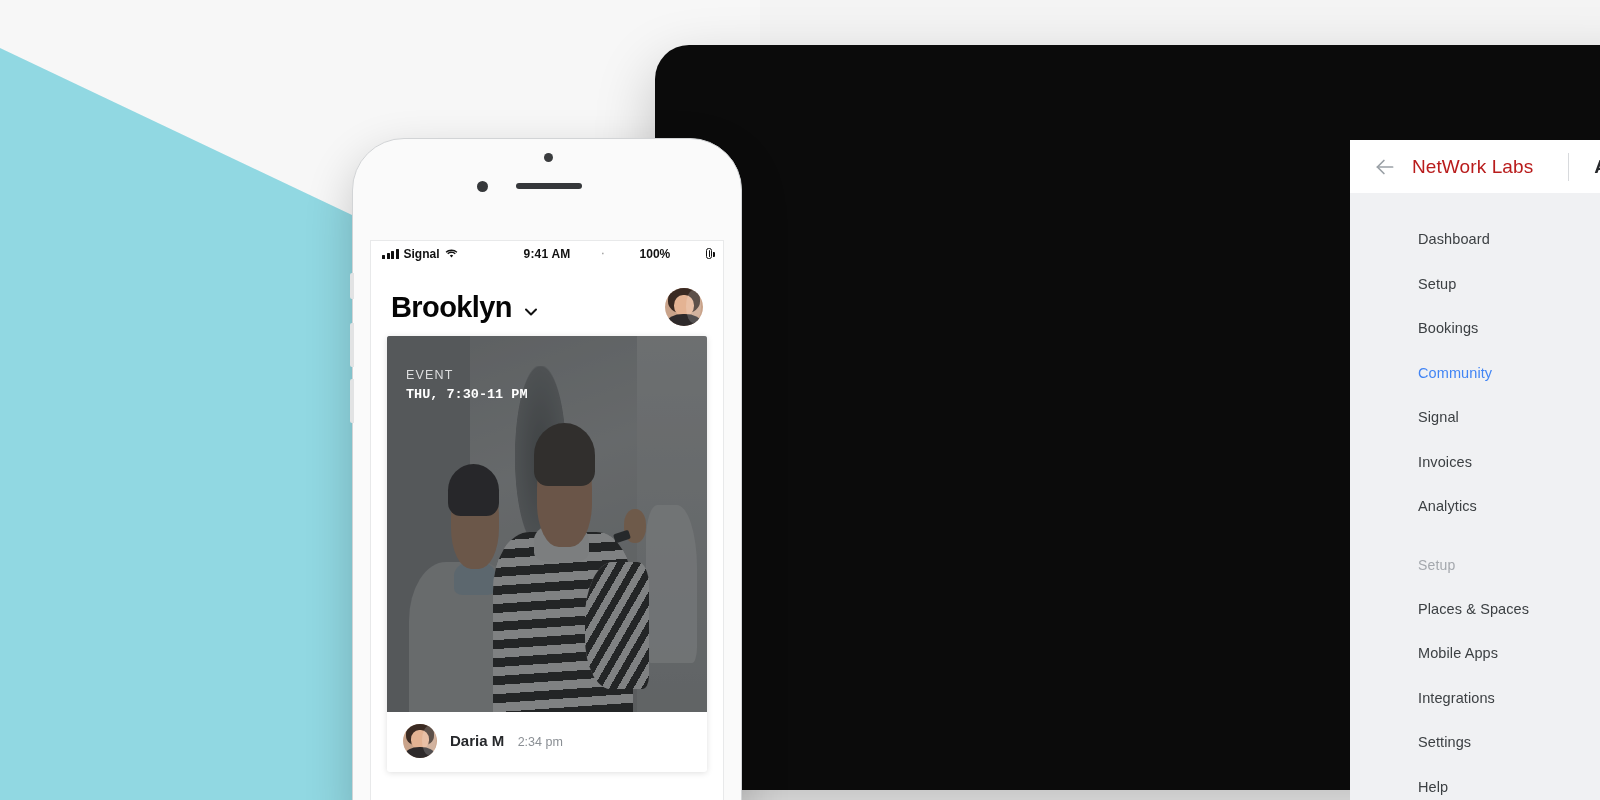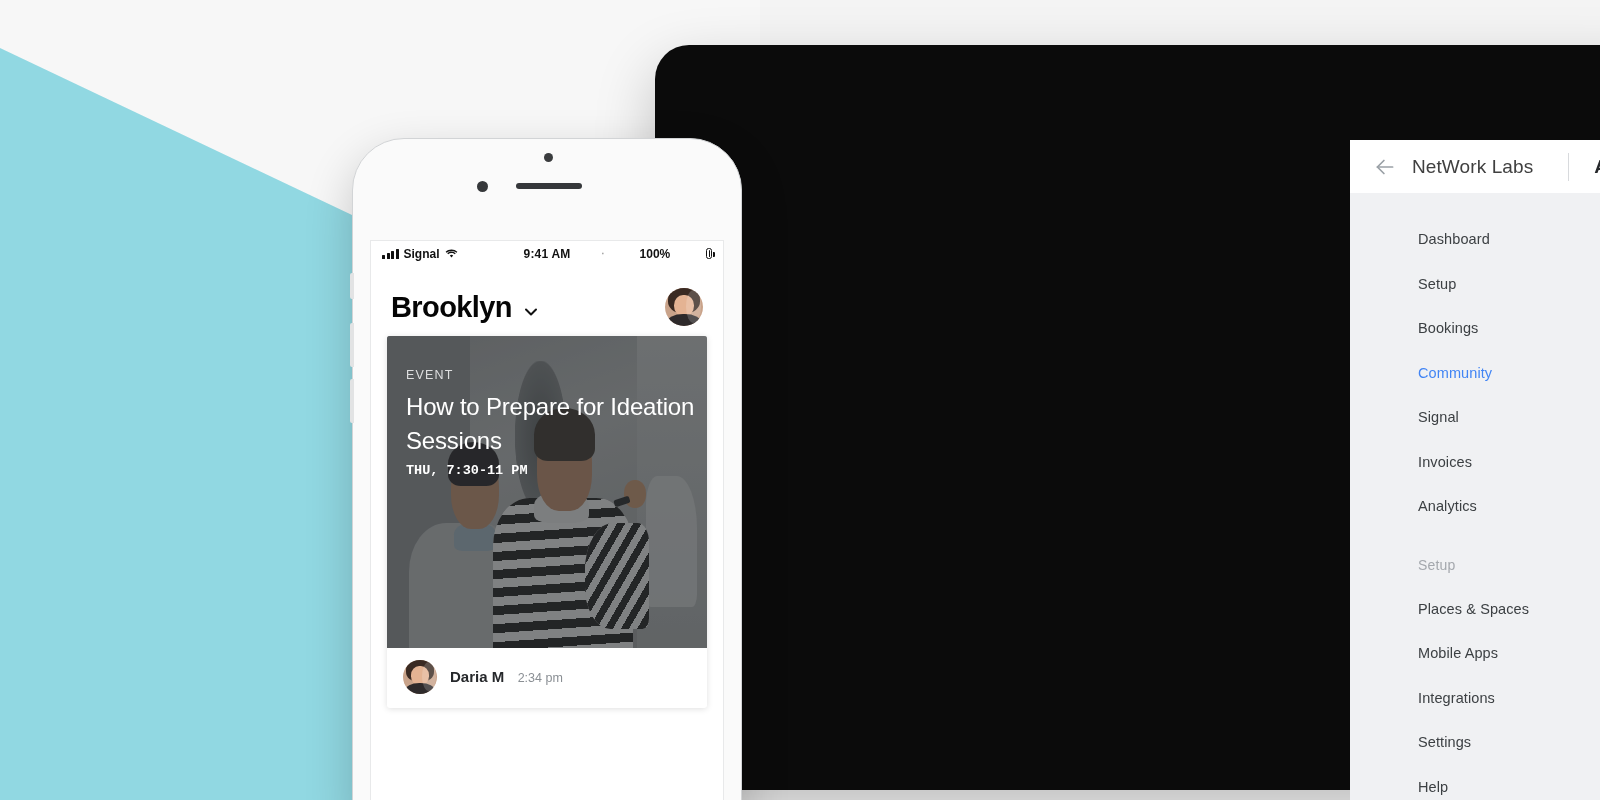--- a/index.html
+++ b/index.html
@@ -35,21 +35,21 @@
     background:#F2F3F4; overflow:hidden;
   }
 
   
   .t-topbar {
     height:53px; background:#FFFFFF; display:flex; align-items:center;
     padding-left:22px; gap:0;
   }
   .t-back { width:26px; height:26px; flex:none; color:#9AA0A6; }
   .t-brand {
-    font-size:19px; color:#404040; margin-left:14px; letter-spacing:.1px;
+    font-size:19px; color:#b91c1c; margin-left:14px; letter-spacing:.1px;
     white-space:nowrap;
   }
   .t-divider { width:1px; height:28px; background:#D8DADD; margin:0 25px 0 35px; }
   .t-section-title { font-size:19px; font-weight:bold; color:#26282B; white-space:nowrap; }
 
   
   .t-body { display:flex; height:617px; }
 
   
   .t-sidebar {
@@ -111,21 +111,21 @@
   .p-checkin {
     background:#ECEDEF; color:#1A73E8; font-size:15px;
     padding:7px 17px; border-radius:16px;
   }
   .p-today { font-size:12.5px; color:#6E7276; letter-spacing:.6px; padding:16px 0 0 19px; }
 
   .p-card {
     margin:10px 16px 0 16px; background:#fff; border-radius:3px; overflow:hidden;
     box-shadow:0 1px 6px rgba(0,0,0,.13);
   }
-  .p-hero { position:relative; height:312px; overflow:hidden; background:#6E7174; }
+  .p-hero { position:relative; height:376px; overflow:hidden; background:#6E7174; }
   .p-hero-text { position:absolute; left:19px; top:32px; color:#fff; }
   .p-kicker { font-size:12.5px; letter-spacing:1.2px; color:#DEDFE0; }
   .p-title { font-size:24px; margin-top:8px; line-height:34px; letter-spacing:-.2px; }
   .p-time { font-size:13.5px; margin-top:5px; font-weight:bold;font-family:Liberation Mono, monospace; }
   .p-post { padding:12px 16px 14px 16px; display:flex; gap:13px; align-items:center; }
   .p-author { font-size:15px; font-weight:bold; color:#26282B; }
   .p-ptime { font-size:12.5px; color:#8A8F94; margin-left:9px;margin-top:16px; }
 
   
   .avatar { border-radius:50%; overflow:hidden; position:relative; flex:none;
@@ -318,21 +318,20 @@
           <span class="figB-head"></span>
             <span class="figB-hair"></span>
           <span class="figB-arm"></span>
             <span class="hand"></span>
             <span class="marker"></span>
           <span class="photo-grade"></span>
         </div>
         <div class="hero-overlay"></div>
         <div class="p-hero-text">
           <div class="p-kicker">EVENT</div>
-          <div class="p-title">How to Prepare for Ideation Sessions</div>
           <div class="p-time">THU, 7:30-11 PM</div>
         </div>
       </div>
       <div class="p-post">
         <span class="avatar" style="width:34px;height:34px;display:block;">
           <span class="hair"></span>
             <span class="face"></span>
             <span class="body"></span>
             <span class="hl"></span>
         </span>

